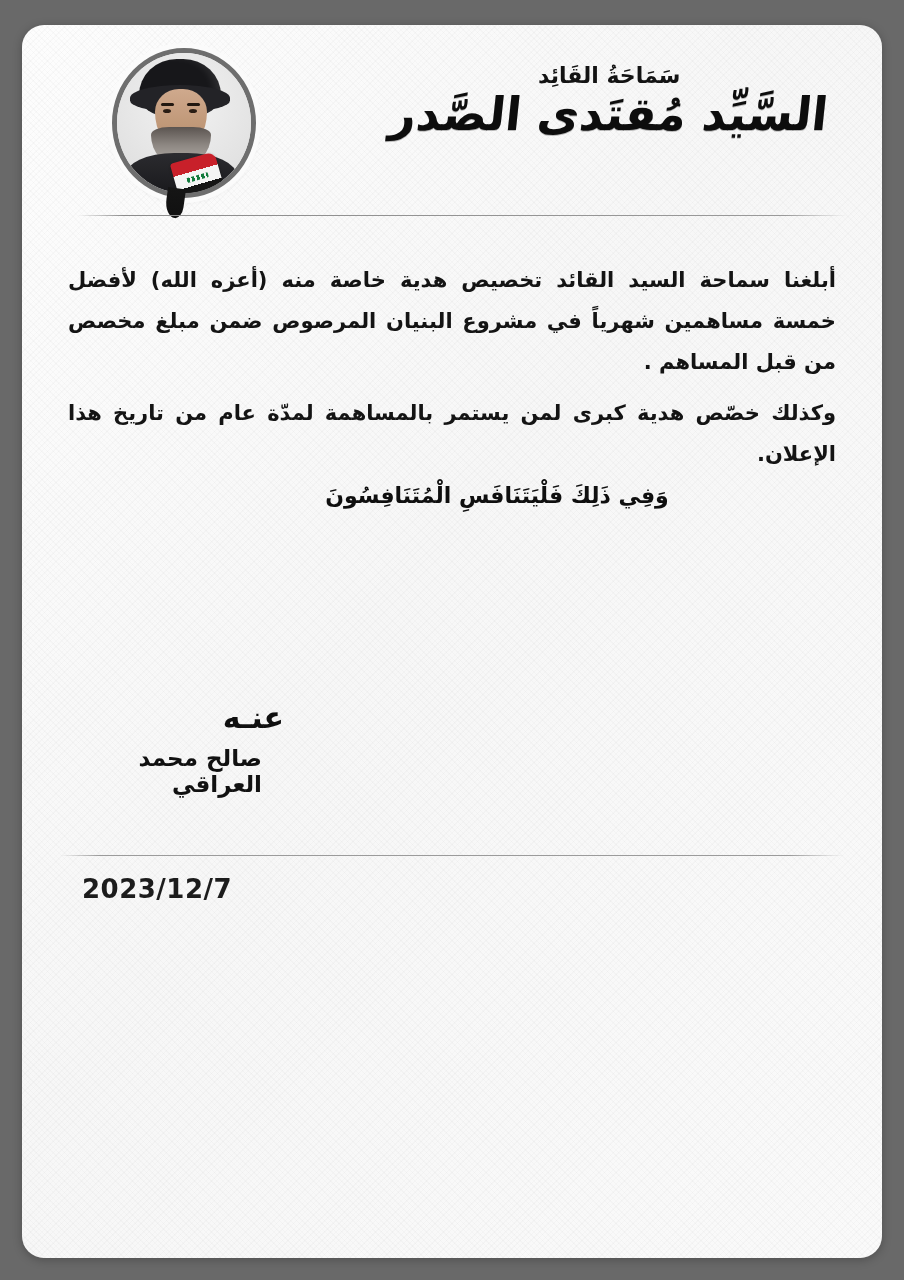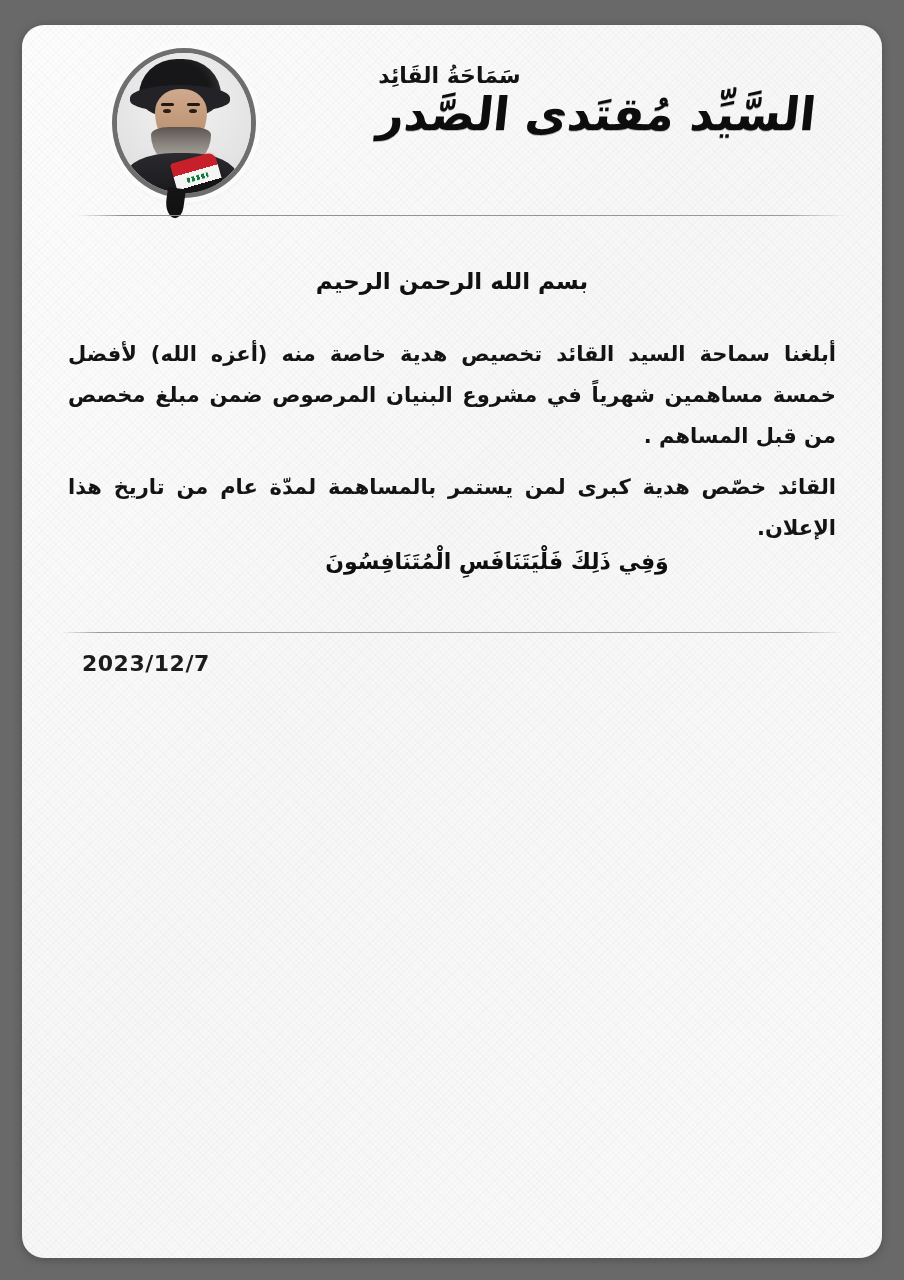--- a/index.html
+++ b/index.html
@@ -110,23 +110,23 @@
   .p-sash-tail {
     position:absolute; left:62px; top:140px; width:18px; height:30px;
     background: linear-gradient(180deg,#151515 0%, #101010 100%);
     border-radius: 0 0 40% 60%;
     transform: rotate(8deg);
   }
 
   
   .calligraphy {
     position: absolute;
-    right: 66px;
+    right: 54px;
     top: 40px;
-    text-align: left;
+    text-align: center;
     direction: rtl;
     color: #111;
     line-height: 1;
   }
   .callig-top {
     font-family: "DejaVu Sans", "Liberation Sans", sans-serif;
     font-size: 22px;
     font-weight: 700;
     letter-spacing: 5px;
     color: #131313;
@@ -183,20 +183,21 @@
     color: #141414;
     line-height: 1.95;
     text-align: justify;
     text-align-last: right;
     padding: 0 8px;
   }
   .para.p1 { margin-top: 40px; }
   .para.p2 { margin-top: 10px; text-align-last: right; }
 
   .verse-closing {
+    margin-top: 8px;
     font-size: 22px;
     font-weight: 700;
     color: #0f0f0f;
     text-align: center;
     padding-left: 90px;
   }
 
   
   .signature {
     margin-top: 192px;
@@ -223,21 +224,21 @@
   .footer-rule {
     margin: 58px 38px 0 38px;
     height: 1px;
     background: linear-gradient(90deg, rgba(150,150,150,0) 0%, #9b9b9b 5%, #9b9b9b 93%, rgba(150,150,150,0) 100%);
   }
   .footer {
     direction: ltr;
     padding: 18px 0 0 60px;
   }
   .footer-date {
-    font-size: 22px;
+    font-size: 26px;
     font-weight: 700;
     color: #1c1c1c;
     letter-spacing: 0.5px;
   }
 </style>
 </head>
 <body>
 
 <div class="page">
 
@@ -263,29 +264,32 @@
     <div class="calligraphy">
       <div class="callig-top">سَمَاحَةُ القَائِد</div>
       <div class="callig-main">السَّيِّد مُقتَدى الصَّدر</div>
     </div>
 
     <div class="header-rule"></div>
   </div>
 
   <div class="content">
 
-    <div class="basmala">بسم الله الرحمن الرحيم</div>
 
 
     <div class="para p1">أبلغنا سماحة السيد القائد تخصيص هدية خاصة منه (أعزه الله) لأفضل خمسة مساهمين شهرياً في مشروع البنيان المرصوص ضمن مبلغ مخصص من قبل المساهم .</div>
 
-    <div class="para p2">القائد خصّص هدية كبرى لمن يستمر بالمساهمة لمدّة عام من تاريخ هذا الإعلان.</div>
+    <div class="para p2">وكذلك خصّص هدية كبرى لمن يستمر بالمساهمة لمدّة عام من تاريخ هذا الإعلان.</div>
 
     <div class="verse-closing">وَفِي ذَلِكَ فَلْيَتَنَافَسِ الْمُتَنَافِسُونَ</div>
   </div>
 
+  <div class="signature">
+    <div class="sign-anhu">عنـه</div>
+    <div class="sign-name">صالح محمد العراقي</div>
+  </div>
 
   <div class="footer-rule"></div>
   <div class="footer">
     <div class="footer-date">2023/12/7</div>
   </div>
 
 </div>
 
 </body></html>

